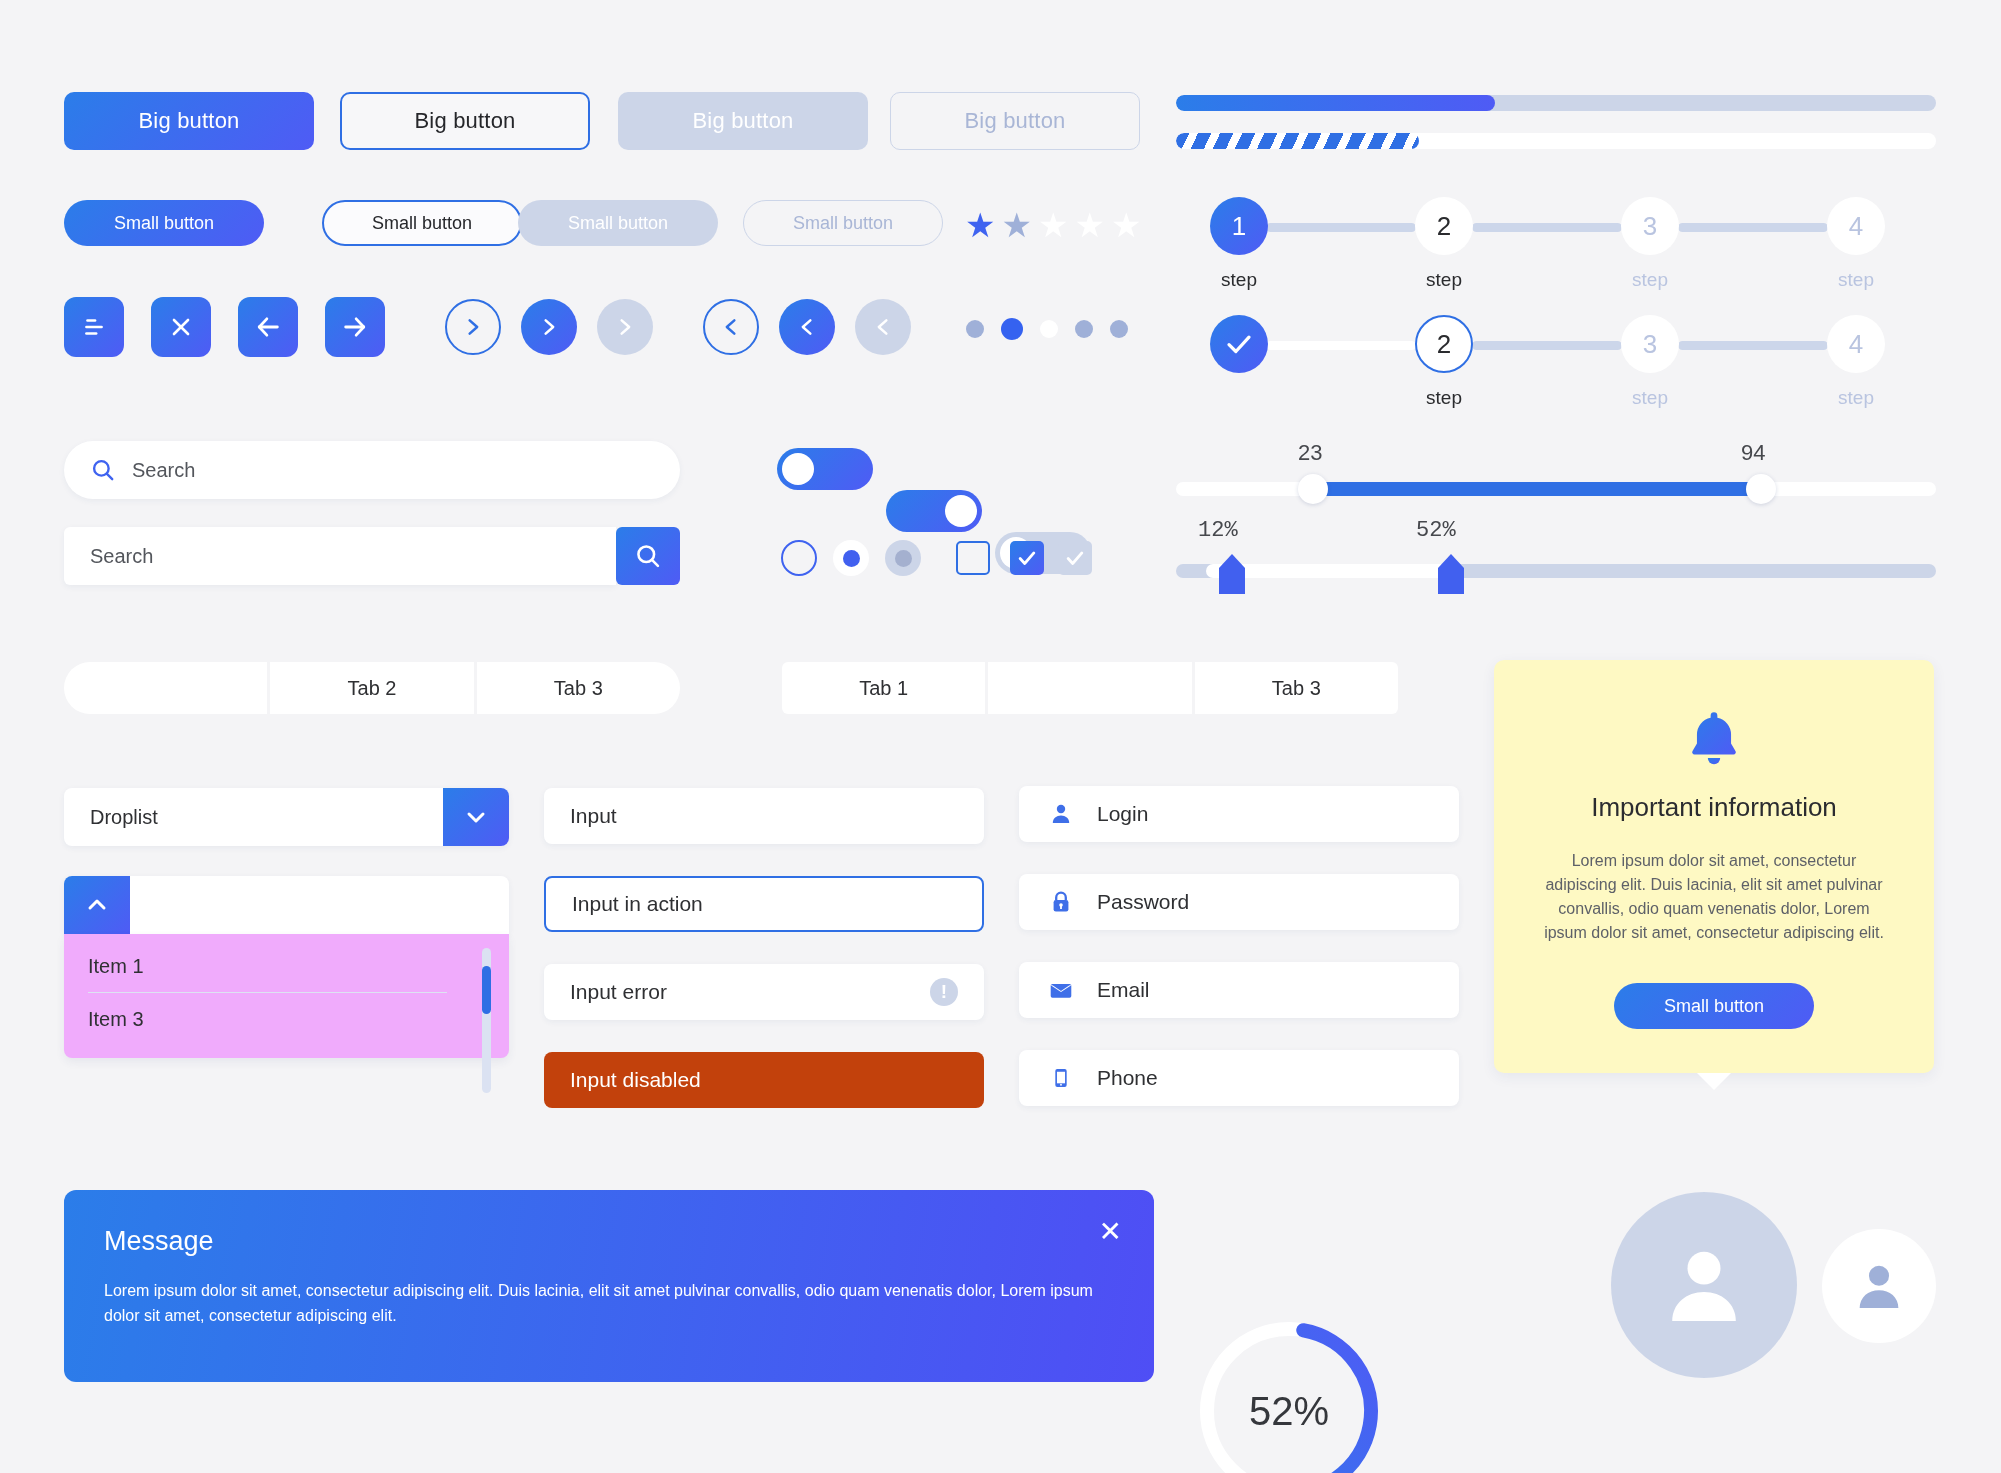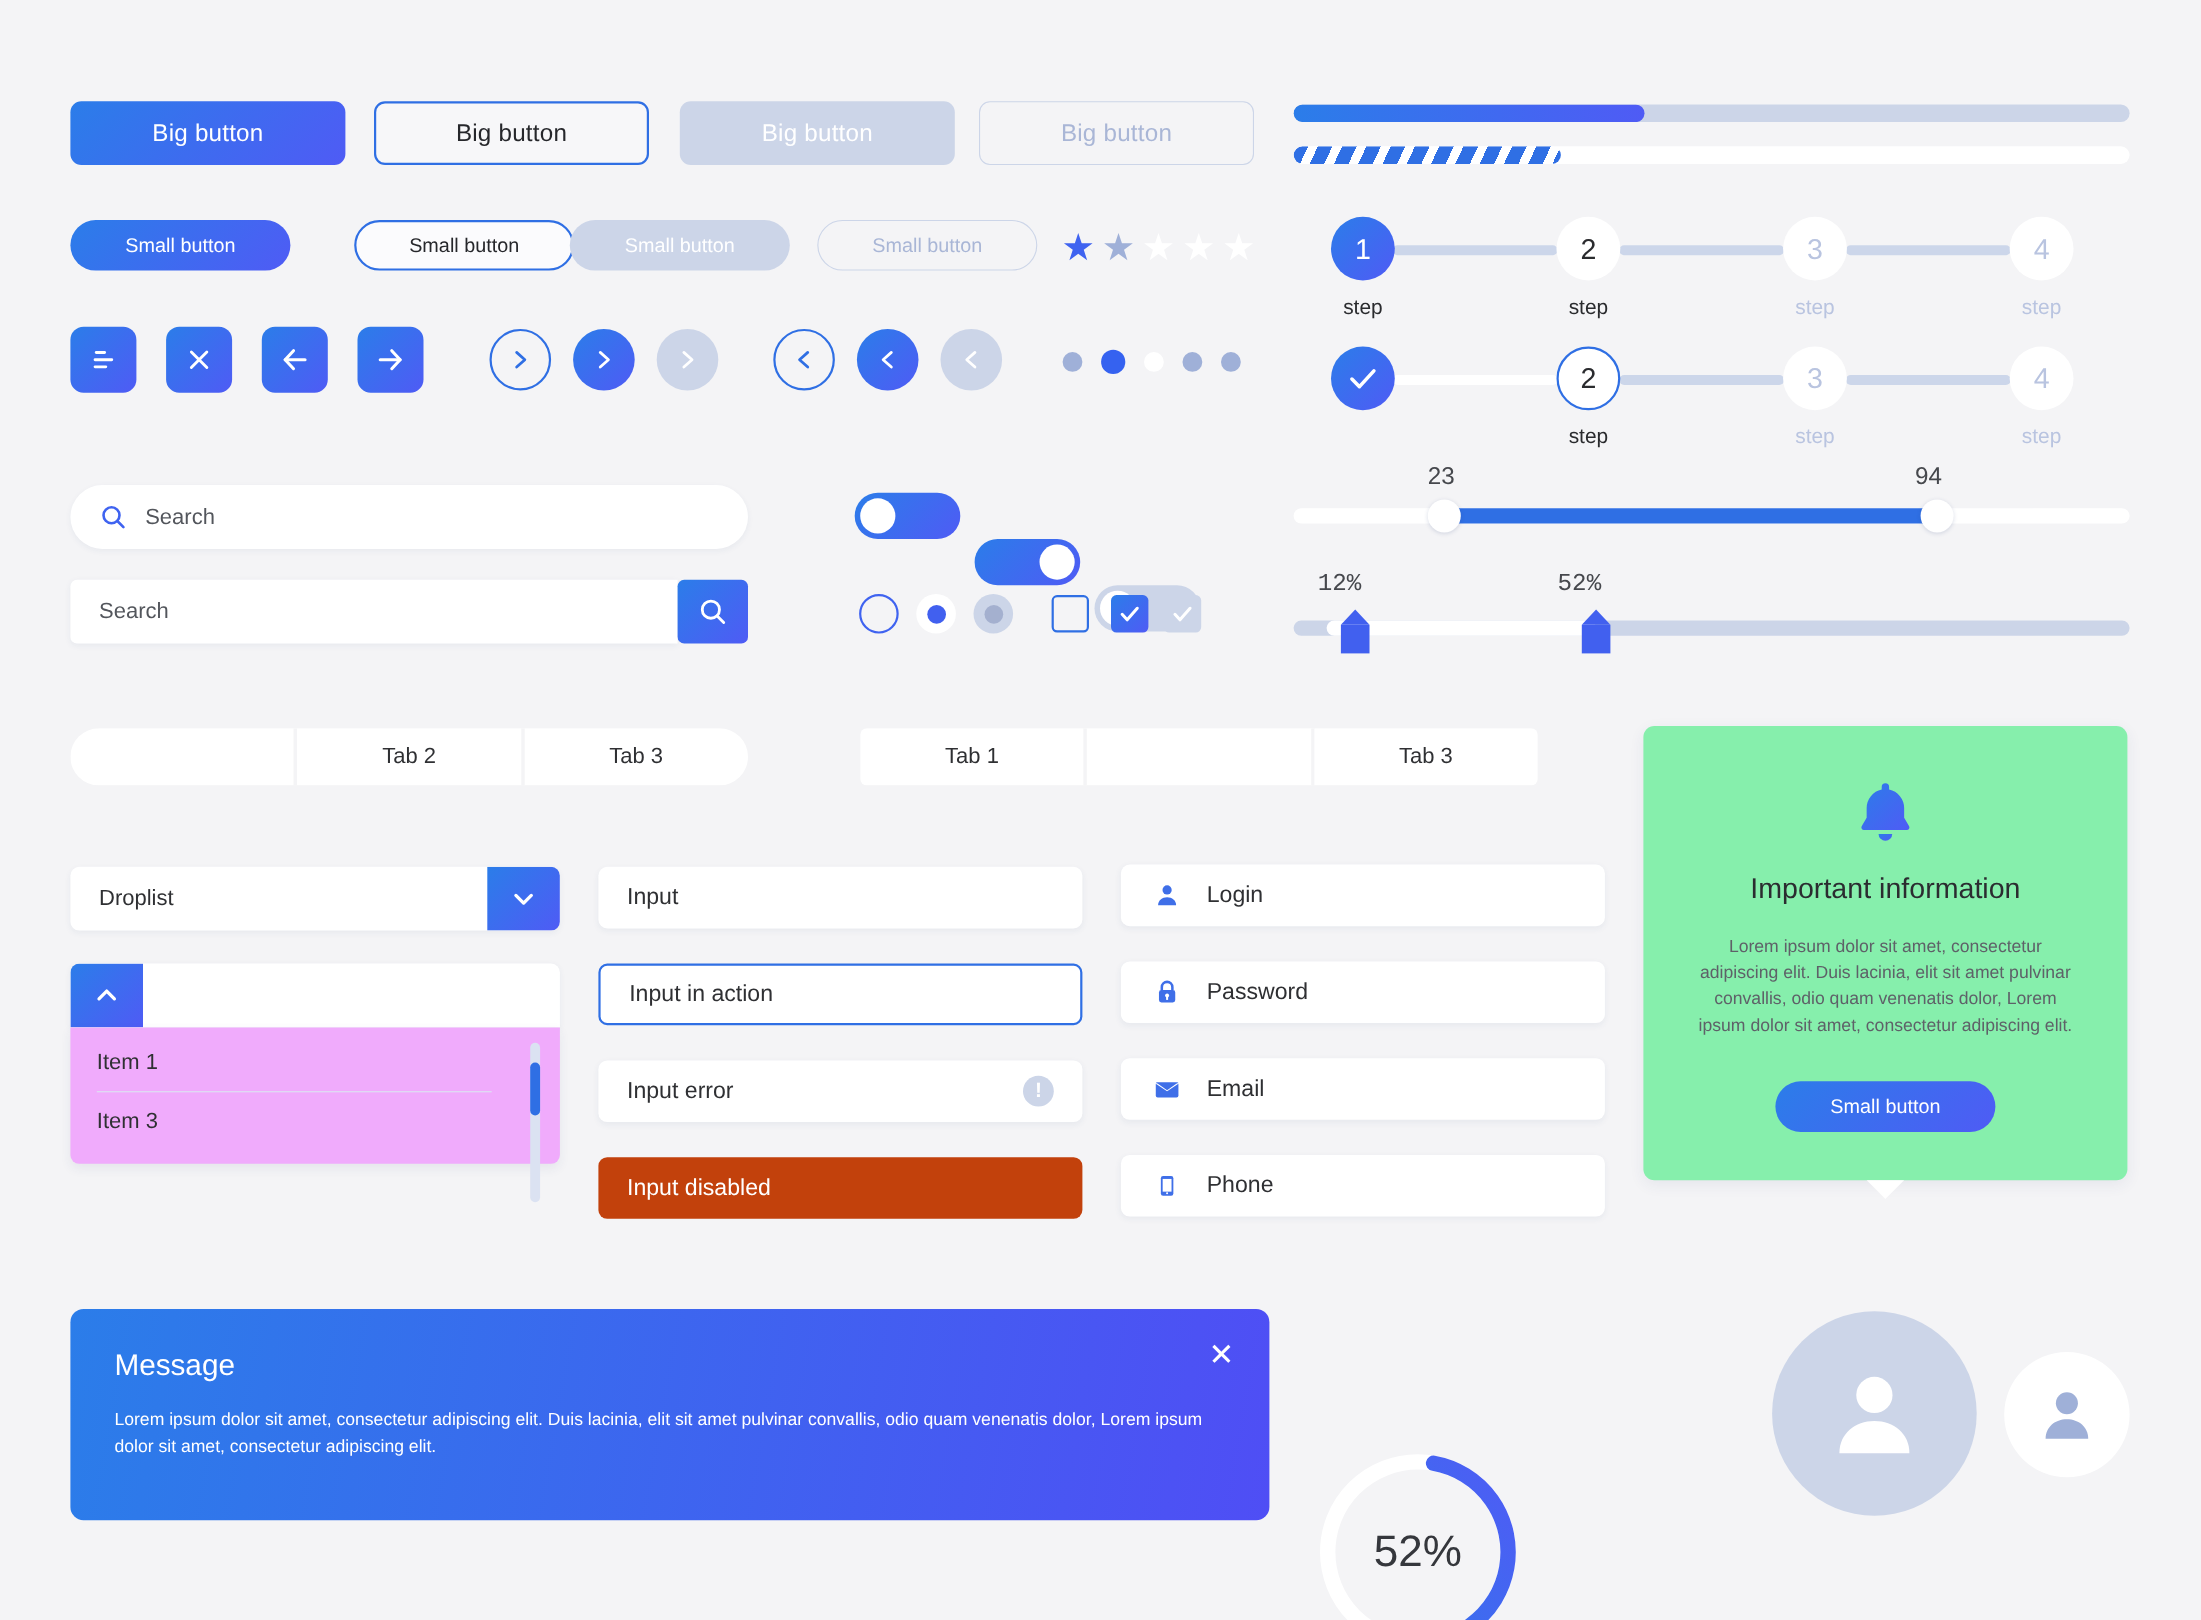--- a/index.html
+++ b/index.html
@@ -126,21 +126,21 @@
        padding:0 26px;font-size:21px;color:#2f3033;box-shadow:0 2px 6px rgba(40,60,120,.06);}
   .inp.focus{border:2px solid #2f6fe4;box-shadow:none;}
   .inp.err{justify-content:space-between;}
   .inp.dis{background:#c2410c;color:#ffffff;box-shadow:none;}
   .errcirc{width:28px;height:28px;border-radius:50%;background:#ccd5e8;color:#fff;
            display:flex;align-items:center;justify-content:center;font-size:19px;font-weight:bold;}
   .ficon{width:32px;margin-right:20px;display:flex;align-items:center;justify-content:center;}
   .ficon svg{fill:#3f6fe8;}
 
   
-  .ncard{background:#86efac;border-radius:10px;box-shadow:0 4px 14px rgba(40,60,120,.07);
+  .ncard{background:#fef9c3;border-radius:10px;box-shadow:0 4px 14px rgba(40,60,120,.07);
          display:flex;flex-direction:column;align-items:center;}
   .ncard h3{font-size:26px;font-weight:400;color:#2b2c30;}
   .ncard p{font-size:16px;line-height:1.5;color:#5e6168;text-align:center;}
   .ntail{width:0;height:0;border-left:17px solid transparent;border-right:17px solid transparent;
          border-top:17px solid #fff;}
 
   
   .msg{border-radius:12px;color:#fff;}
   .msg h4{font-size:27px;font-weight:400;}
   .msg p{font-size:16px;line-height:1.55;}
@@ -359,21 +359,21 @@
   <svg width="22" height="22" viewBox="0 0 24 24">
       <polyline points="4.5,12.5 9.5,18 19.5,6.5"></polyline>
     </svg>
 </div>
 <div class="abs cbx dis" style="left:1058px;top:541px;">
   <svg width="22" height="22" viewBox="0 0 24 24">
       <polyline points="4.5,12.5 9.5,18 19.5,6.5"></polyline>
     </svg>
 </div>
 
-<div class="abs" style="left:1176px;top:420px;width:760px;">
+<div class="abs" style="left:1176px;top:440px;width:760px;">
   <div style="position:relative;height:34px;">
     <span class="rlabel abs" style="left:122px;top:0;">23</span>
     <span class="rlabel abs" style="left:565px;top:0;">94</span>
   </div>
   <div style="position:relative;height:30px;">
     <div class="track abs" style="left:0;top:8px;width:760px;background:#ffffff;"></div>
     <div class="track abs" style="left:137px;top:8px;width:448px;background:#2f6fe4;"></div>
     <div class="knobc abs" style="left:122px;top:0;"></div>
     <div class="knobc abs" style="left:570px;top:0;"></div>
   </div>

